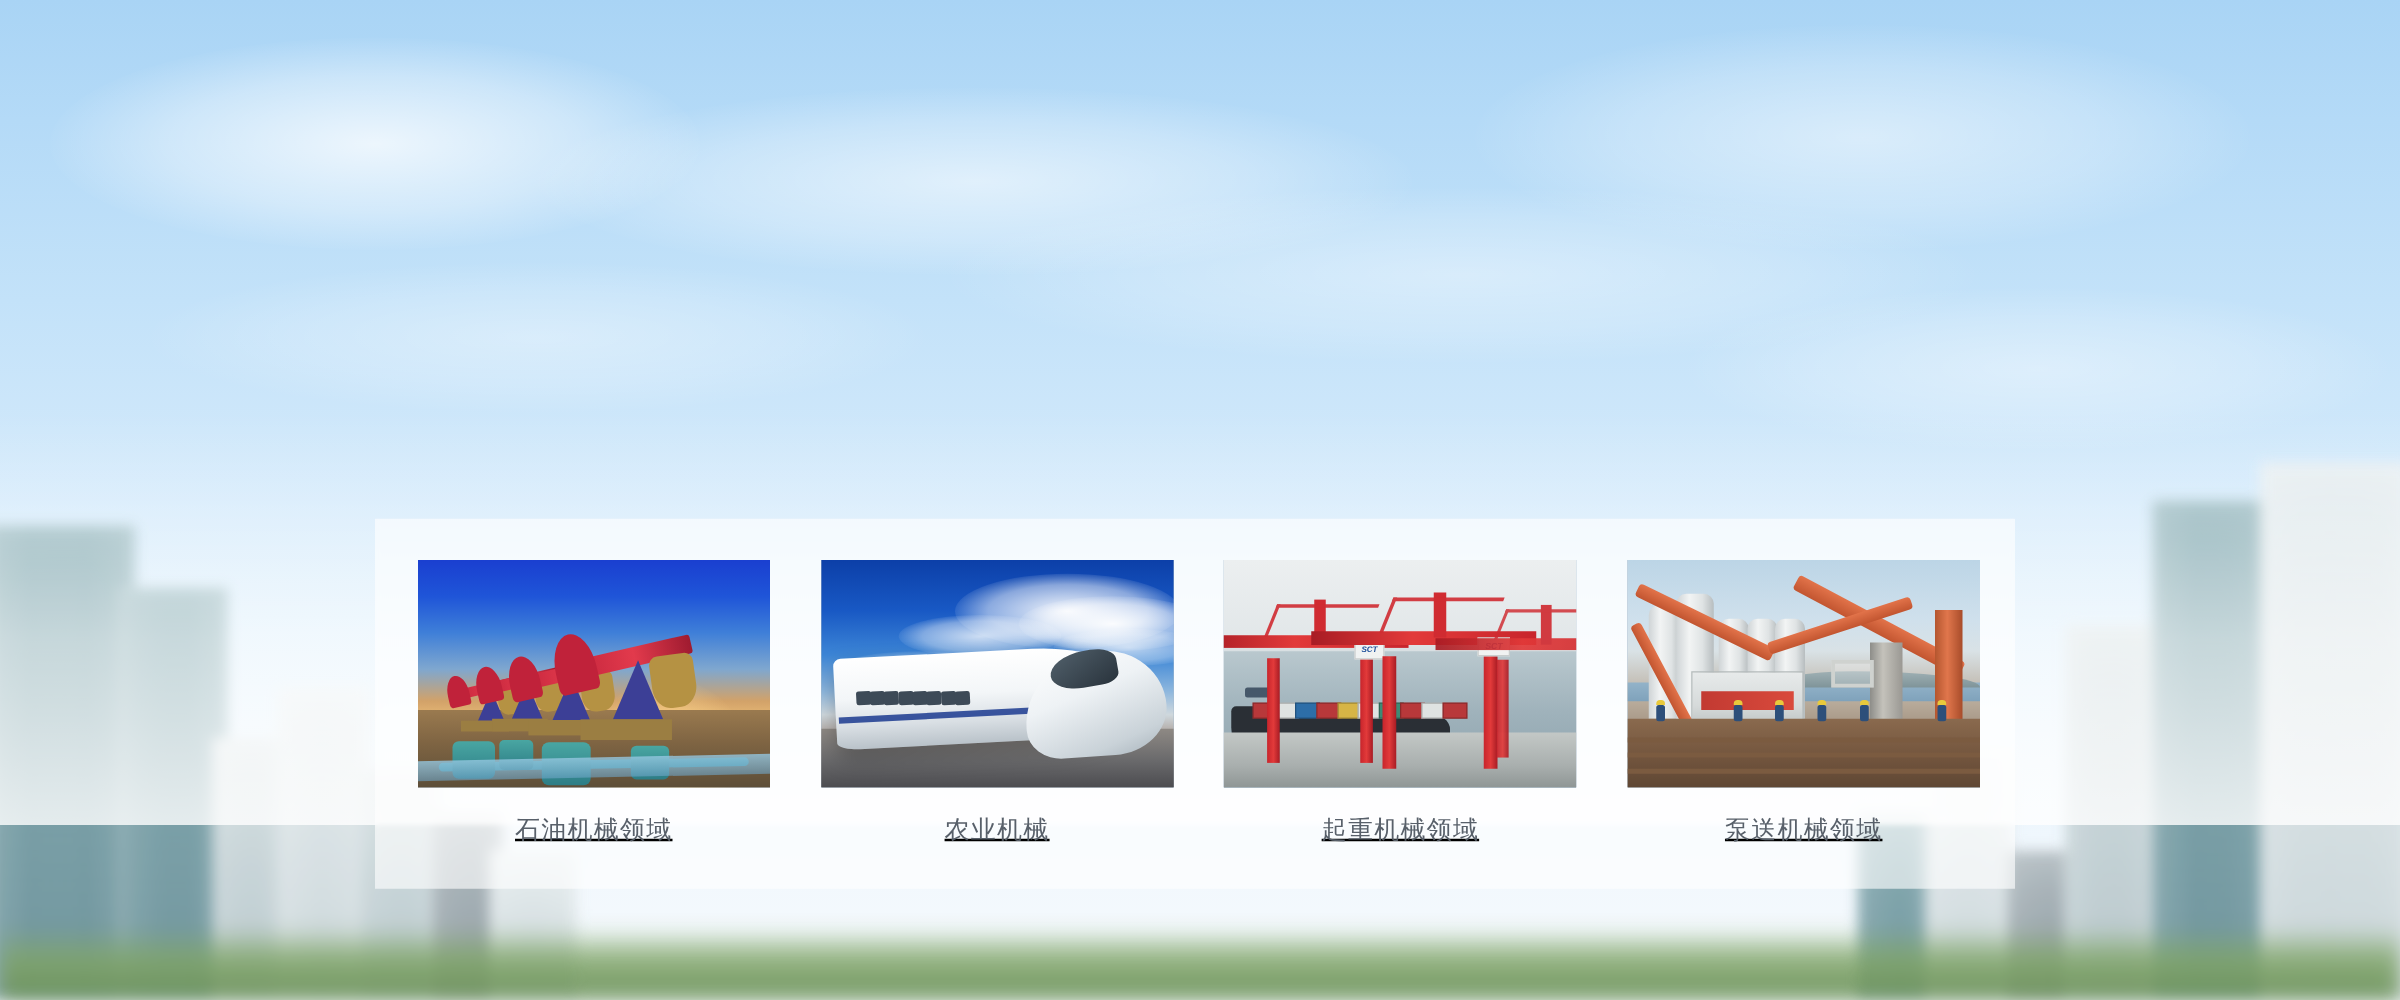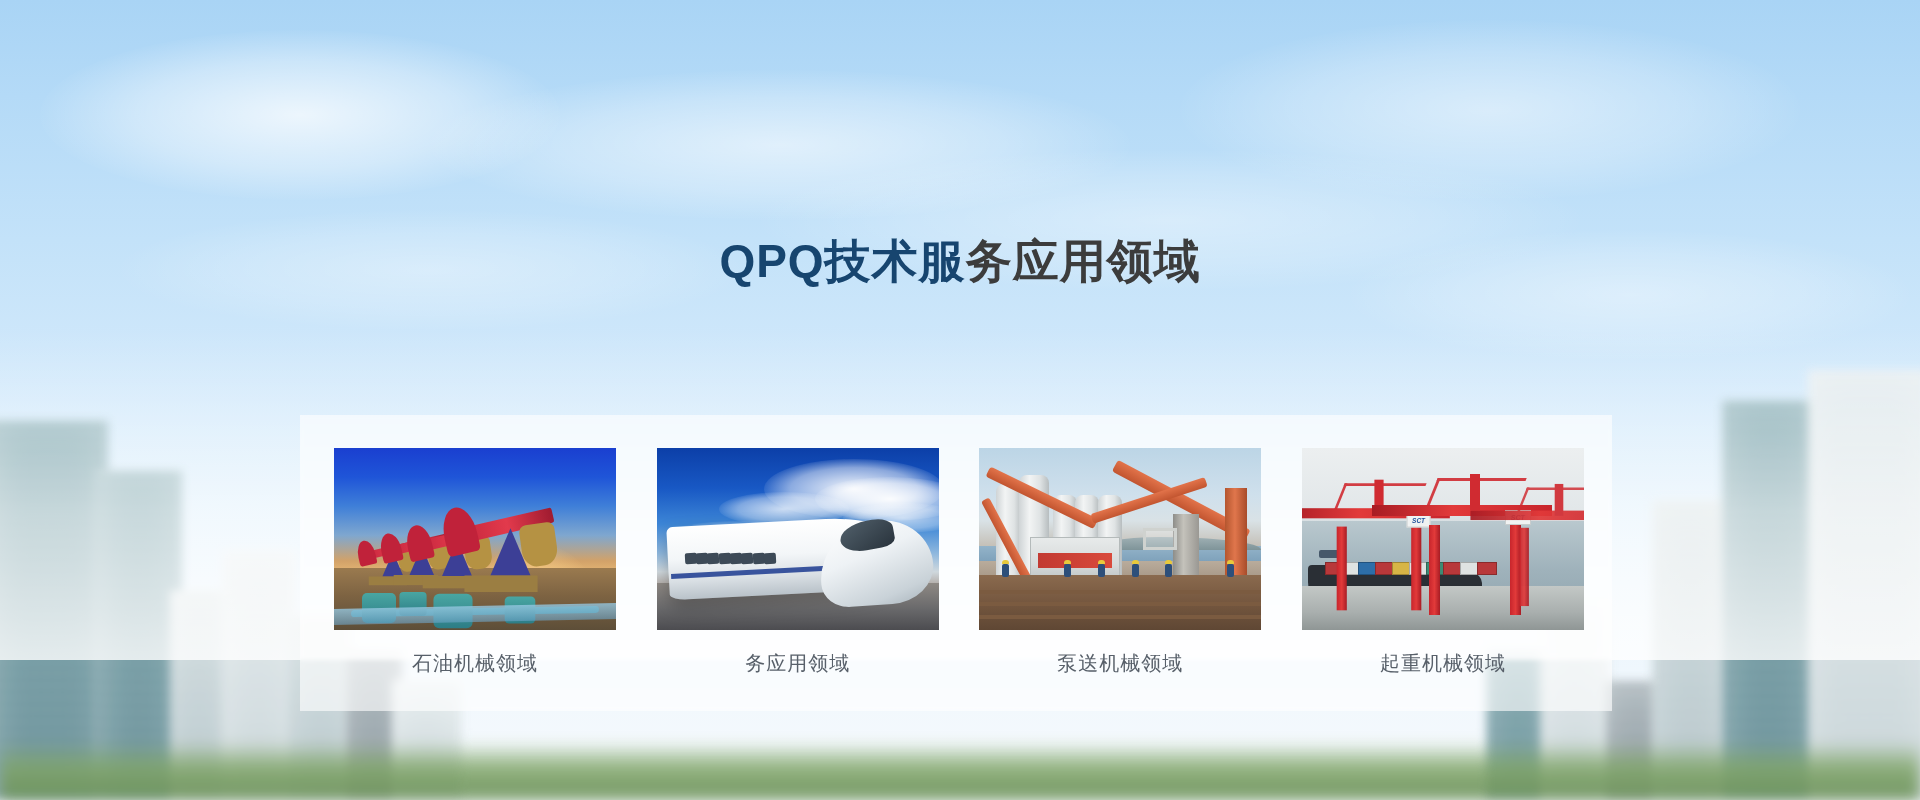--- a/index.html
+++ b/index.html
@@ -127,21 +127,21 @@
 
   .cards {
     position: absolute;
     left: 334px;
     top: 448px;
     width: 1250px;
     display: flex;
     justify-content: space-between;
   }
 
-  .card { width: 282px; }
+  .card { width: 282px; text-decoration: underline; }
 
   .thumb {
     width: 282px;
     height: 182px;
     position: relative;
     overflow: hidden;
     background: #8fa8bd;
   }
   .thumb > .scene { position: absolute; inset: 0; }
 
@@ -460,23 +460,20 @@
     <div class="bld light" style="left:1540px; width:70px;  height:200px;"></div>
     <div class="bld gray" style="left:1606px; width:60px;  height:120px;"></div>
     <div class="bld pale" style="left:1652px; width:78px;  height:300px;"></div>
     <div class="bld teal" style="left:1722px; width:96px;  height:400px;"></div>
     <div class="bld light" style="left:1808px; width:120px; height:430px;"></div>
     <div class="treeline"></div>
   </div>
 
   <div class="haze"></div>
 
-  <h1 class="title">
-    <span class="accent">QPQ技术服</span><span>务应用领域</span>
-  </h1>
 
   <div class="panel"></div>
 
   <div class="cards">
 
     <div class="card">
       <div class="thumb">
         <div class="scene oil">
           <div class="sun"></div>
           <div class="ground"></div>
@@ -535,56 +532,21 @@
             <div class="win w3"></div>
           <div class="win w4"></div>
             <div class="win w5"></div>
             <div class="win w6"></div>
           <div class="win w7"></div>
             <div class="win w8"></div>
           <div class="nose"></div>
           <div class="windshield"></div>
         </div>
       </div>
-      <div class="card-label">务应用领域</div>
-    </div>
-
-    <div class="card">
-      <div class="thumb">
-        <div class="scene pump">
-          <div class="sea"></div>
-          <div class="hills"></div>
-          <div class="silo s1"></div>
-            <div class="silo s2"></div>
-          <div class="silo s3"></div>
-            <div class="silo s4"></div>
-            <div class="silo s5"></div>
-          <div class="shed">
-              <span class="banner"></span>
-            </div>
-          <div class="boom b1"></div>
-            <div class="boom b2"></div>
-          <div class="boom b3"></div>
-            <div class="boom b4"></div>
-          <div class="mast"></div>
-          <div class="tower"></div>
-          <div class="cage"></div>
-          <div class="deck"></div>
-          <div class="worker wk1"></div>
-            <div class="worker wk2"></div>
-          <div class="worker wk3"></div>
-            <div class="worker wk4"></div>
-          <div class="worker wk5"></div>
-            <div class="worker wk6"></div>
-          <div class="rail r1"></div>
-            <div class="rail r2"></div>
-            <div class="rail r3"></div>
-        </div>
-      </div>
-      <div class="card-label">泵送机械领域</div>
+      <div class="card-label">农业机械</div>
     </div>
 
     <div class="card">
       <div class="thumb">
         <div class="scene port">
           <div class="sea"></div>
           <div class="boat"></div>
           <div class="ship"></div>
           <div class="ctr r" style="left:8%;"></div>
           <div class="ctr w" style="left:14%;"></div>
@@ -621,14 +583,49 @@
               <span class="boom"></span>
               <span class="mast"></span>
               <span class="stay"></span>
               <span class="leg l"></span>
             </div>
         </div>
       </div>
       <div class="card-label">起重机械领域</div>
     </div>
 
+    <div class="card">
+      <div class="thumb">
+        <div class="scene pump">
+          <div class="sea"></div>
+          <div class="hills"></div>
+          <div class="silo s1"></div>
+            <div class="silo s2"></div>
+          <div class="silo s3"></div>
+            <div class="silo s4"></div>
+            <div class="silo s5"></div>
+          <div class="shed">
+              <span class="banner"></span>
+            </div>
+          <div class="boom b1"></div>
+            <div class="boom b2"></div>
+          <div class="boom b3"></div>
+            <div class="boom b4"></div>
+          <div class="mast"></div>
+          <div class="tower"></div>
+          <div class="cage"></div>
+          <div class="deck"></div>
+          <div class="worker wk1"></div>
+            <div class="worker wk2"></div>
+          <div class="worker wk3"></div>
+            <div class="worker wk4"></div>
+          <div class="worker wk5"></div>
+            <div class="worker wk6"></div>
+          <div class="rail r1"></div>
+            <div class="rail r2"></div>
+            <div class="rail r3"></div>
+        </div>
+      </div>
+      <div class="card-label">泵送机械领域</div>
+    </div>
+
   </div>
 </div>
 
 </body></html>

